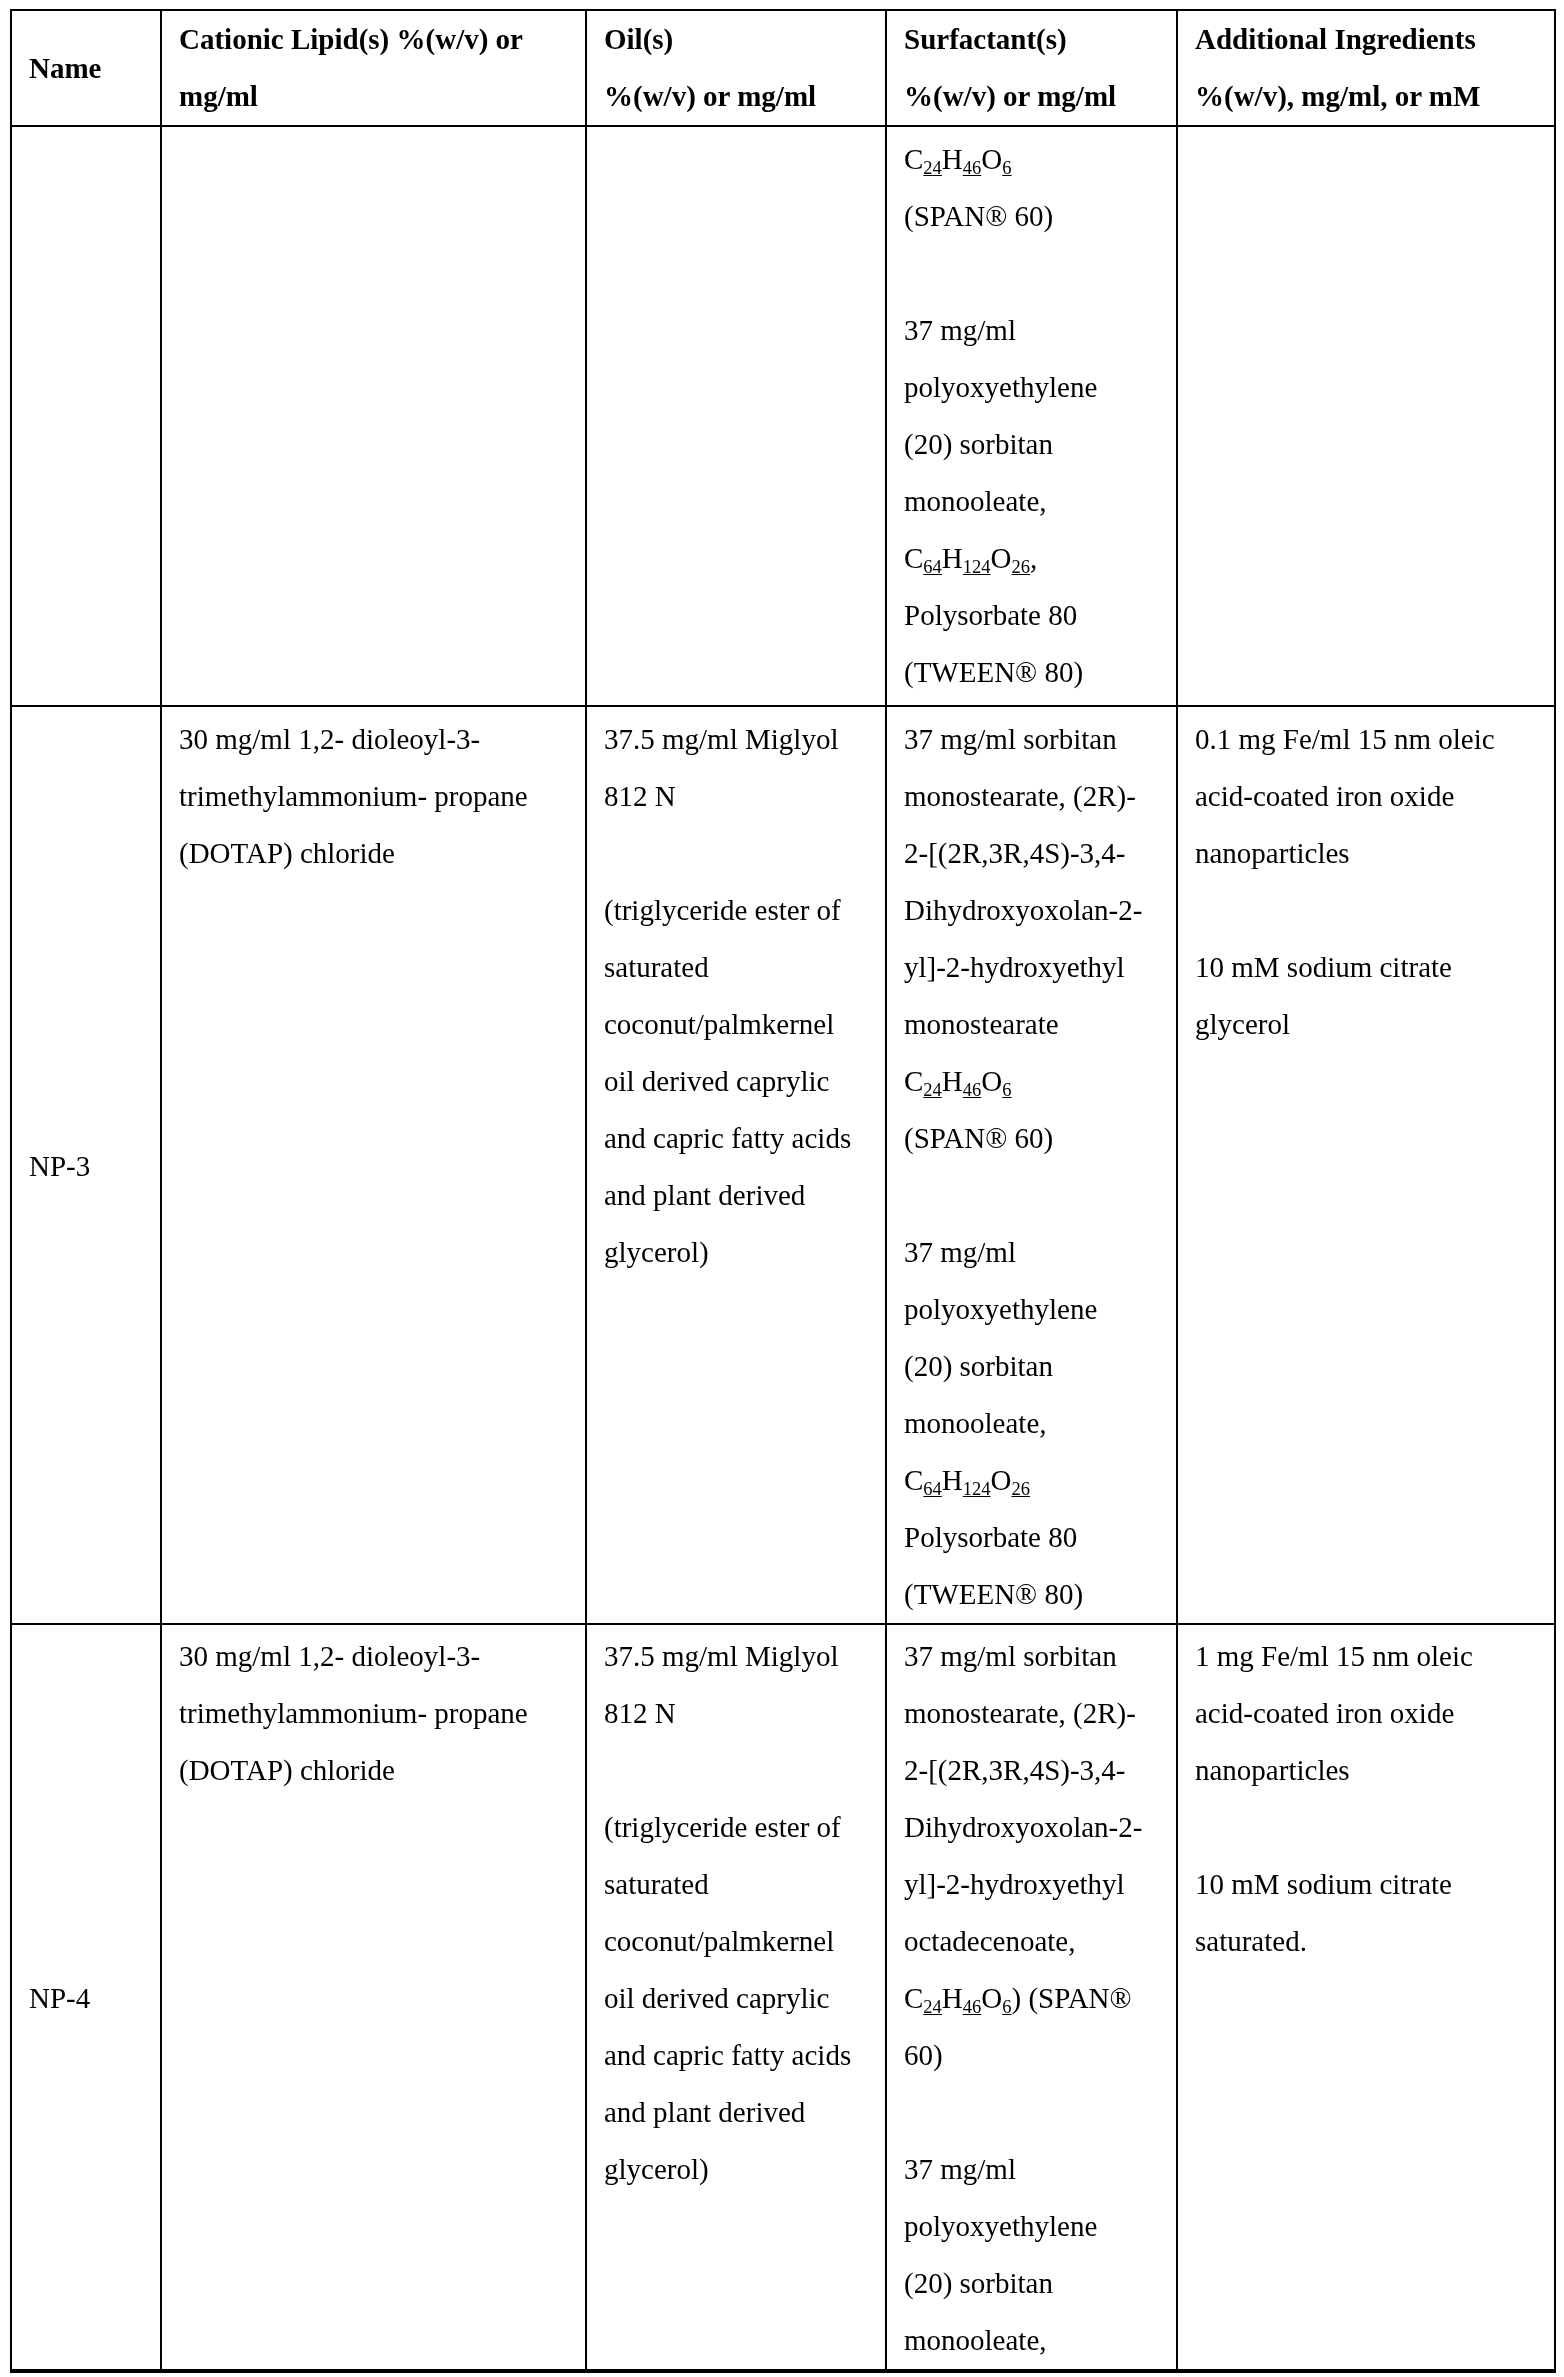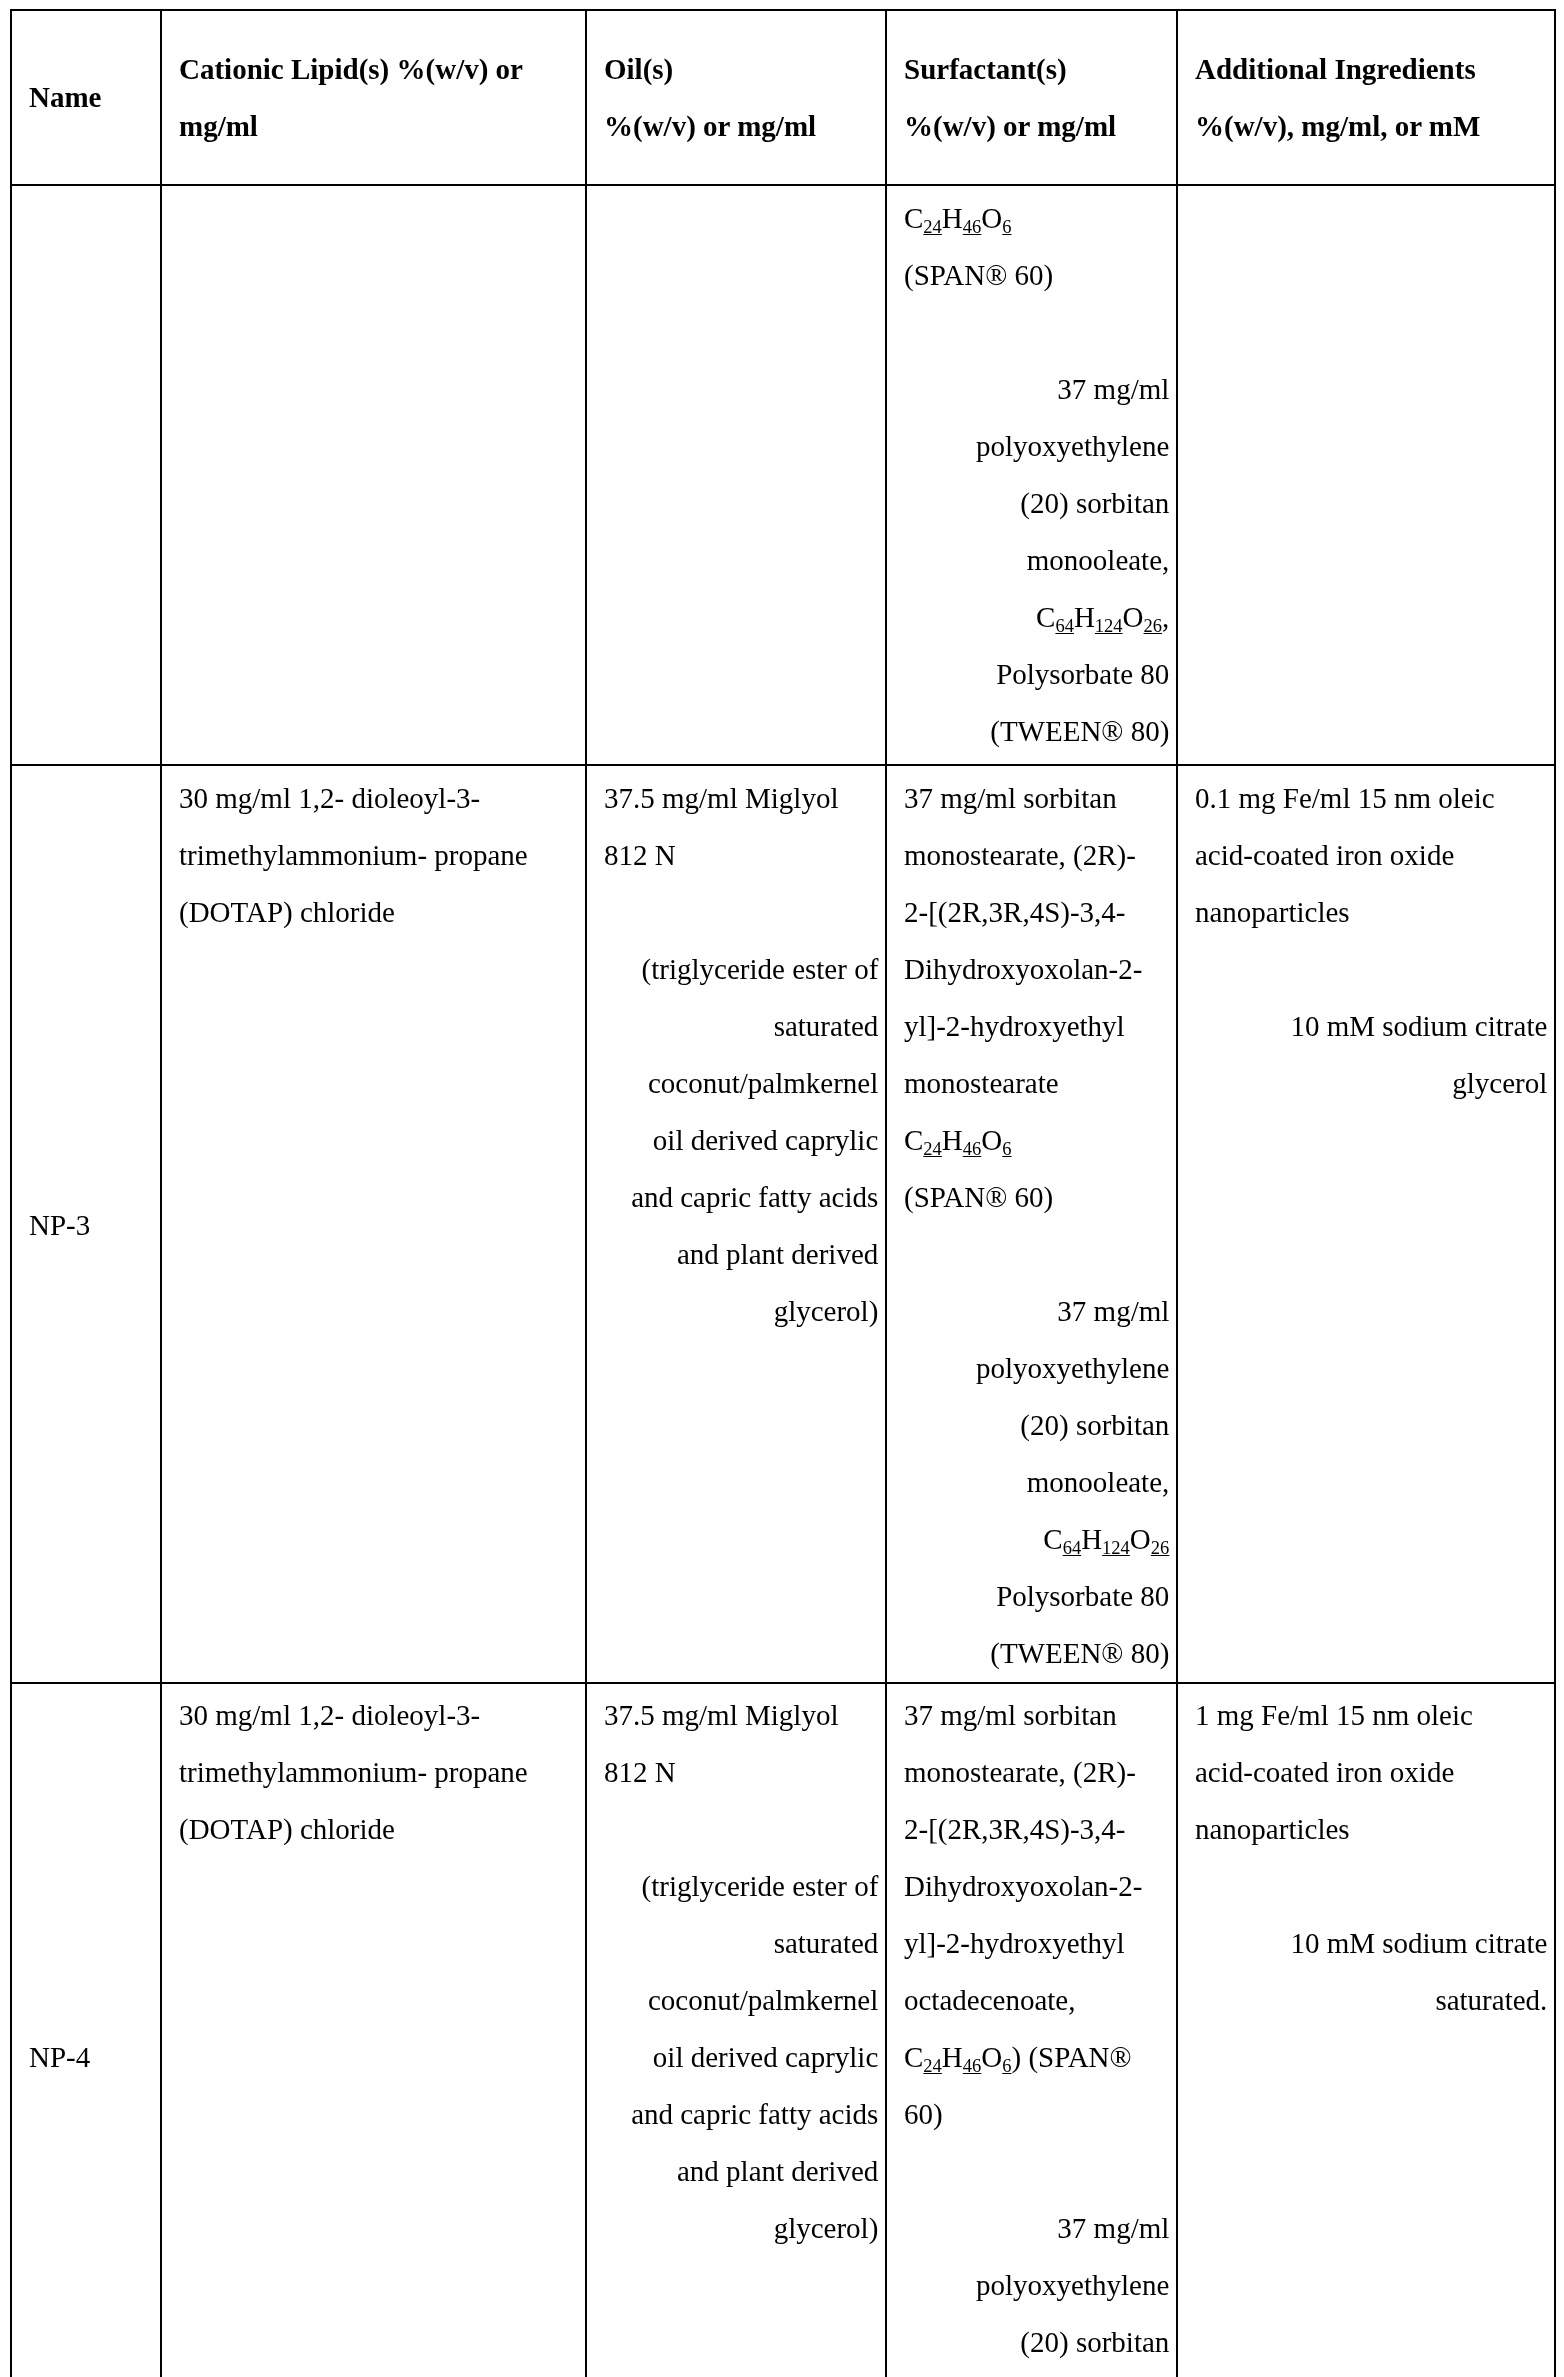--- a/index.html
+++ b/index.html
@@ -10,27 +10,27 @@
     width: 1544px; border-collapse: collapse; table-layout: fixed;
   }
   table.formulations td, table.formulations th {
     border: 2.5px solid #000; vertical-align: top;
     padding: 3.4px 6.7px 0 17px; font-size: 29px; line-height: 57px;
     text-align: left; font-weight: normal; overflow: hidden;
   }
   table.formulations th { font-weight: bold; vertical-align: middle; padding-top: 0; line-height: 57px; }
   table.formulations th.name-col { vertical-align: middle; }
   td.name-cell { vertical-align: middle !important; }
-  tr.hdr { height: 175px; }
+  tr.hdr { height: 116px; }
   tr.r1 { height: 580px; }
   tr.r2 { height: 901px; }
   tr.r3 { height: 743px; }
   table.formulations { border-bottom: 4.2px solid #000; }
   .para { display: block; }
-  .para + .para { margin-top: 57px; text-align: right; }
+  .para + .para { margin-top: 57px; }
   .line { display: block; white-space: pre; }
   sub { font-size: 18.5px; vertical-align: -5px; line-height: 0; text-decoration: underline; }
   .hline { display: block; white-space: nowrap; }
 </style>
 </head>
 <body>
 
 <table class="formulations">
   <colgroup>
     <col style="width:150px">

